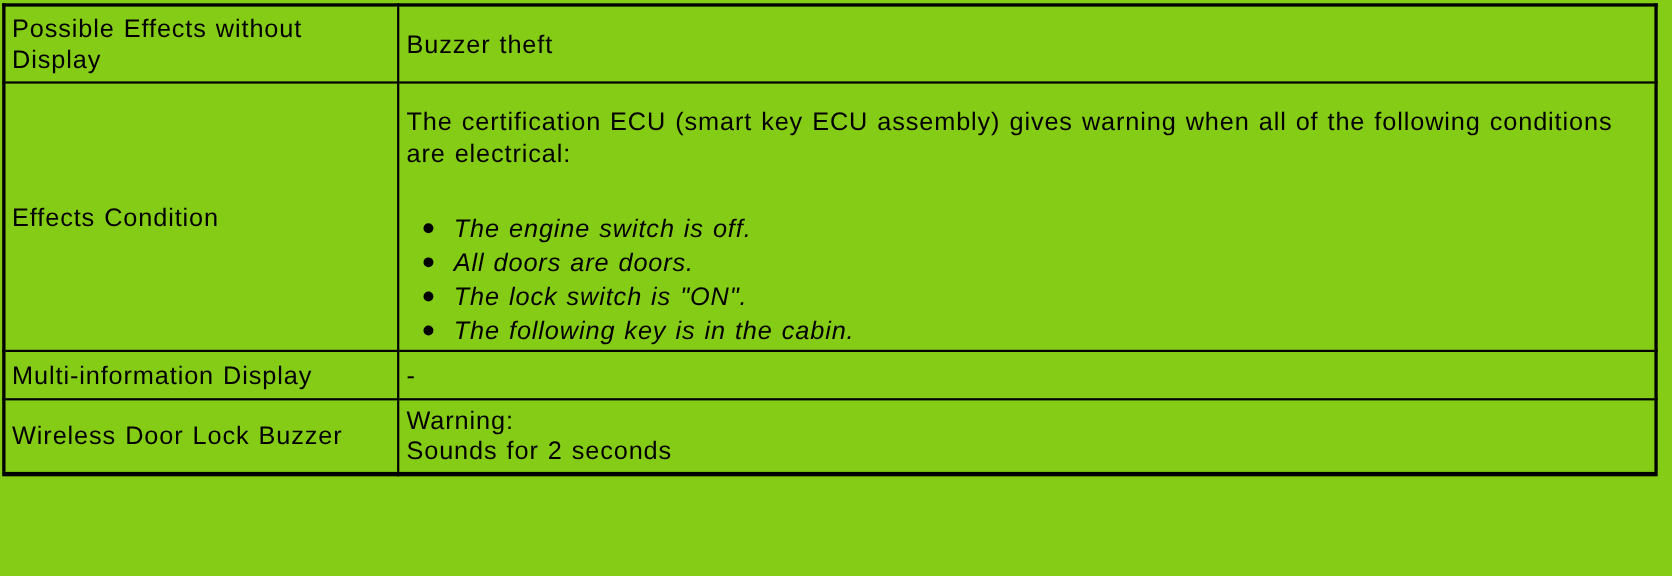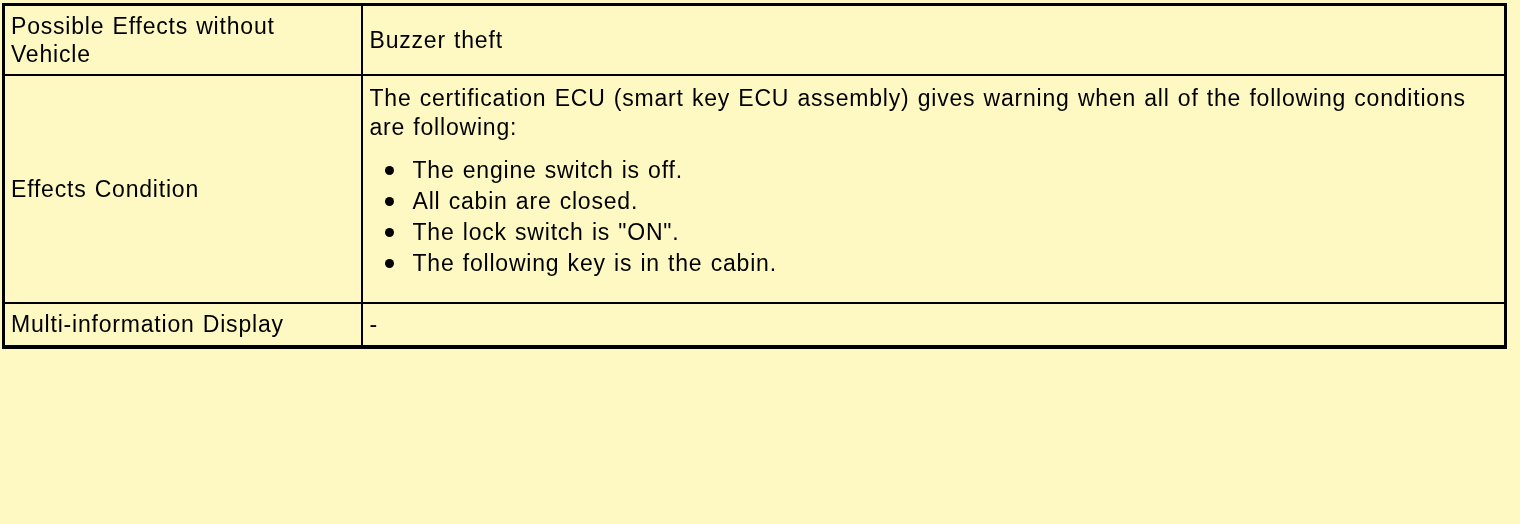--- a/index.html
+++ b/index.html
@@ -11,21 +11,21 @@
     width: 1520px;
     height: 524px;
     font-family: "Liberation Sans", "DejaVu Sans", sans-serif;
     color: #000000;
     overflow: hidden;
   }
   .page {
     position: relative;
     width: 1520px;
     height: 524px;
-    background: #fef9c3;
+    background: #84cc16;
   }
   table.spec-table {
     position: absolute;
     left: 2px;
     top: 3px;
     width: 1505px;
     border-collapse: collapse;
     table-layout: fixed;
     border: 3px solid #000000;
     border-bottom-width: 4px;
@@ -42,30 +42,31 @@
     word-spacing: 1px;
   }
   td.value { padding-left: 7px; }
   tr.r1 { height: 70px; }
   tr.r2 { height: 228px; }
   tr.r3 { height: 96px; }
   tr.r4 { height: 44px; }
   tr.r5 { height: 68px; }
   td.top {
     vertical-align: top;
-    padding-top: 8px;
+    padding-top: 20px;
   }
   .intro div {
     line-height: 29px;
     white-space: nowrap;
   }
   ul.bullets {
     list-style: none;
-    margin: 13px 0 0 0;
+    margin: 38px 0 0 0;
     padding: 0;
+    font-style: italic;
   }
   ul.bullets li {
     position: relative;
     padding-left: 43px;
     line-height: 31px;
   }
   ul.bullets li::before {
     content: "";
     position: absolute;
     left: 15px;
@@ -92,50 +93,61 @@
   <table class="spec-table">
     <colgroup>
       <col class="c1">
       <col class="c2">
     </colgroup>
 
     <tbody>
         <tr class="r1">
       <td class="label">
         <div>Possible Effects without</div>
-        <div>Vehicle</div>
+        <div>Display</div>
       </td>
       <td class="value">
         <span>Buzzer theft</span>
       </td>
     </tr>
 
     <tr class="r2">
       <td class="label">
         <span>Effects Condition</span>
       </td>
       <td class="value top">
         <div class="intro">
           <div>The certification ECU (smart key ECU assembly) gives warning when all of the following conditions</div>
-          <div>are following:</div>
+          <div>are electrical:</div>
         </div>
         <ul class="bullets">
           <li>The engine switch is off.</li>
-          <li>All cabin are closed.</li>
+          <li>All doors are doors.</li>
           <li>The lock switch is "ON".</li>
           <li>The following key is in the cabin.</li>
         </ul>
       </td>
     </tr>
 
 
     <tr class="r4">
       <td class="label">
         <span>Multi-information Display</span>
       </td>
       <td class="value">
         <span>-</span>
       </td>
     </tr>
 
+    <tr class="r5">
+      <td class="label">
+        <span>Wireless Door Lock Buzzer</span>
+      </td>
+      <td class="value">
+        <div class="value-lines">
+          <div>Warning:</div>
+          <div>Sounds for 2 seconds</div>
+        </div>
+      </td>
+    </tr>
   </tbody>
     </table>
 </div>
 
 </body></html>

